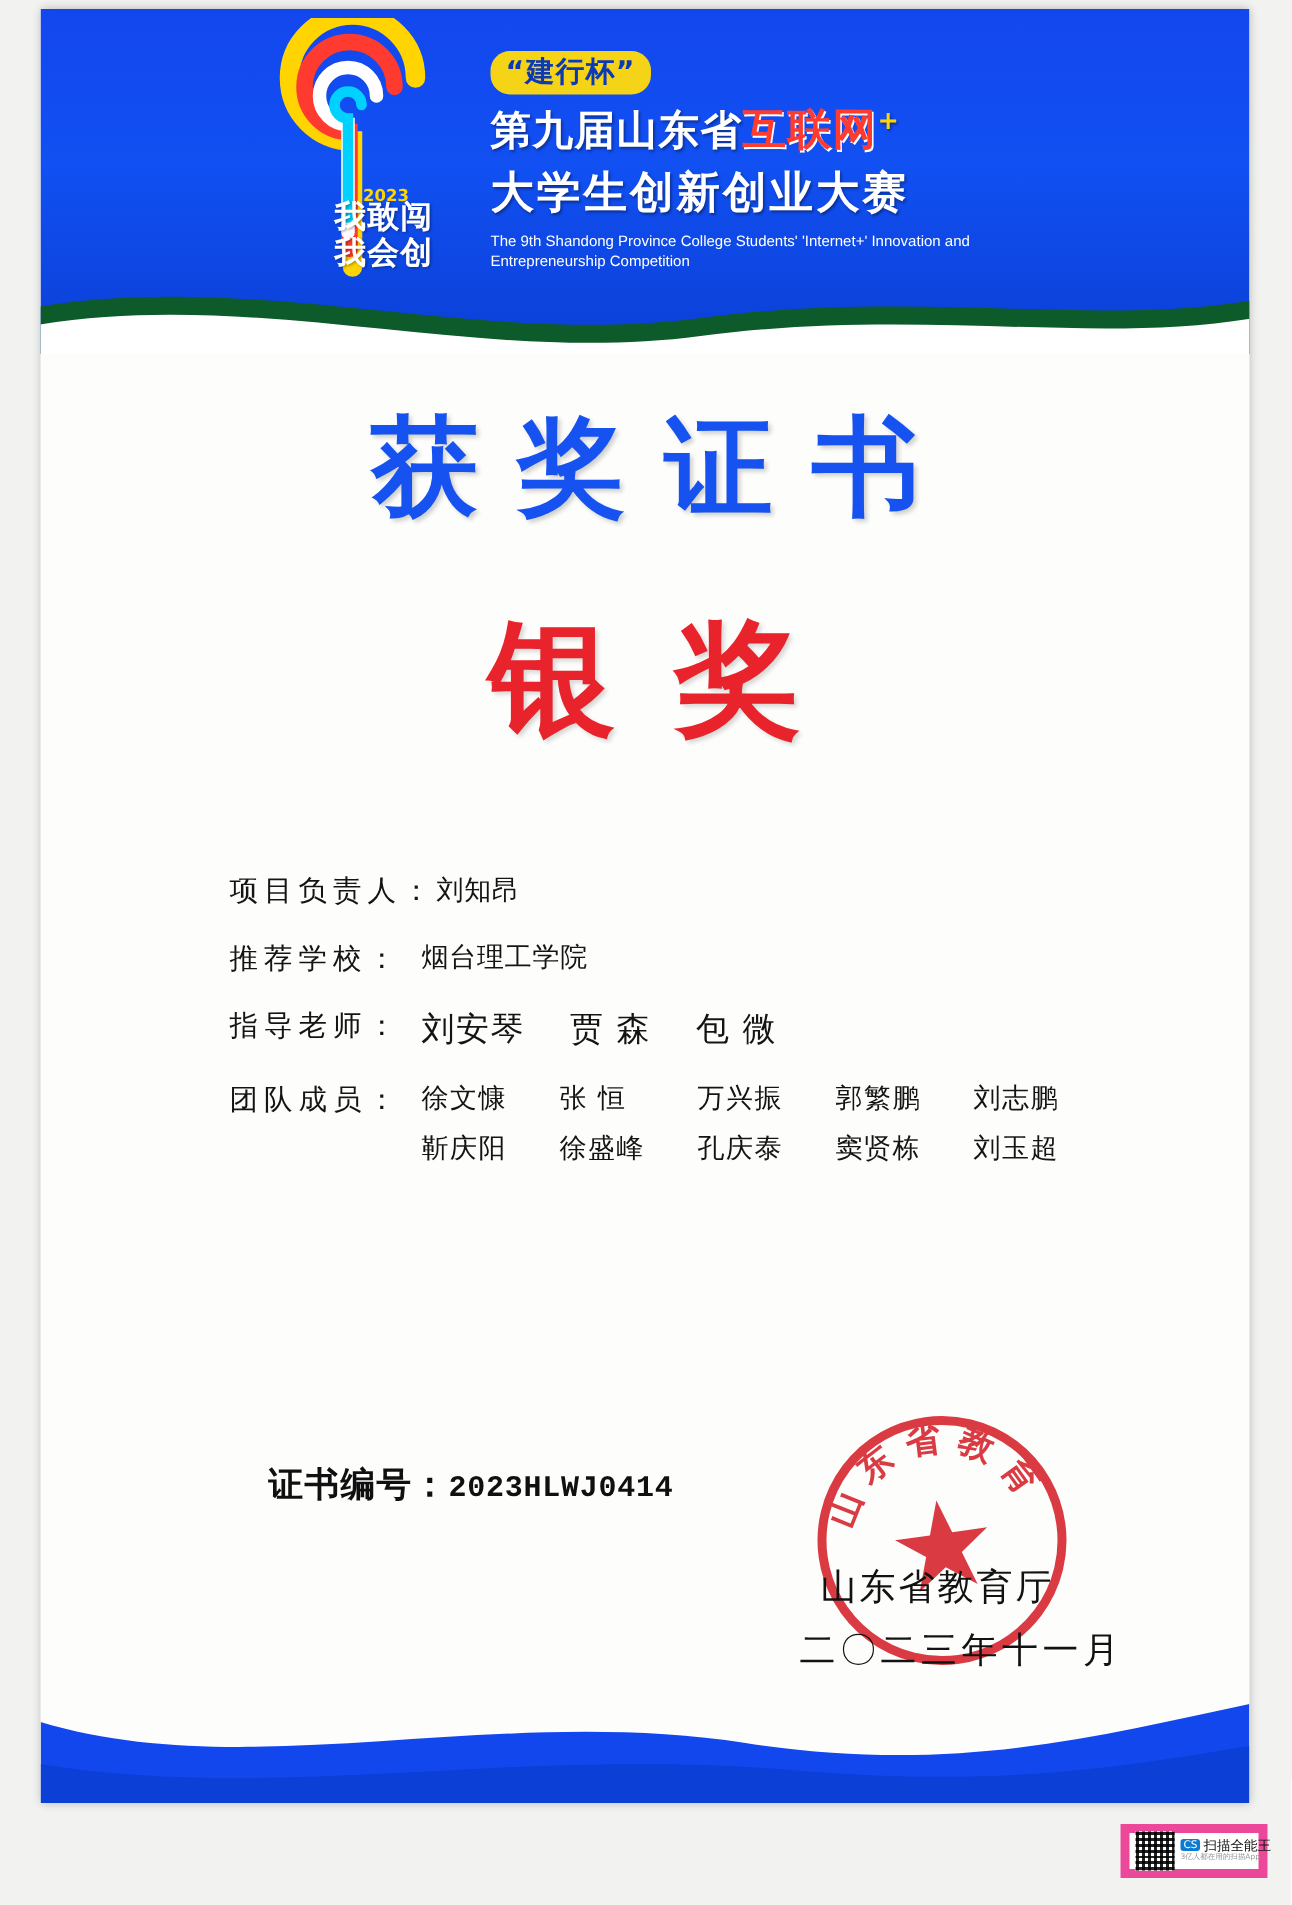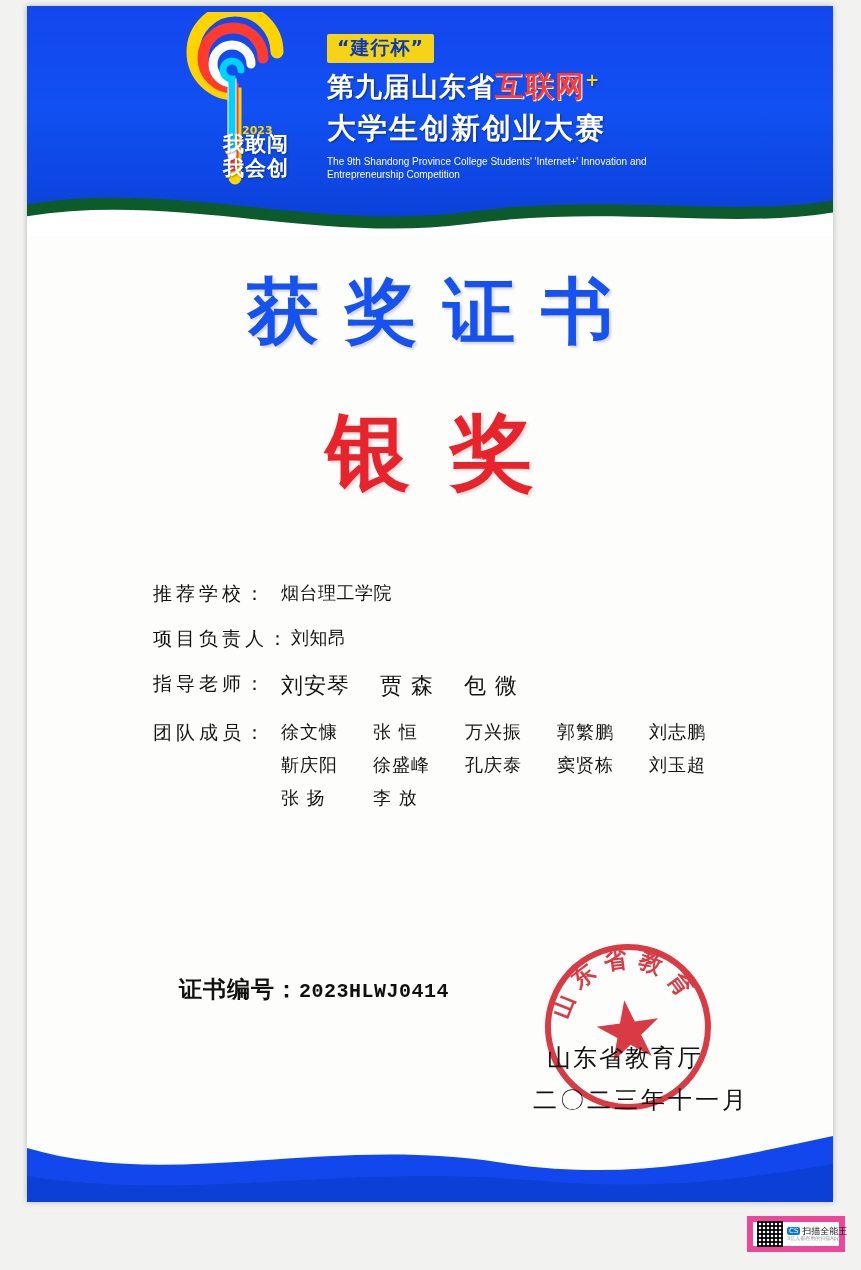--- a/index.html
+++ b/index.html
@@ -85,21 +85,21 @@
     width: 400px;
   }
   .t-quote {
     display: inline-block;
     background: #f5d316;
     color: #0b39b8;
     font-family: "DejaVu Sans", sans-serif;
     font-weight: bold;
     font-size: 19px;
     padding: 1px 10px 2px 10px;
-    border-radius: 2px;
+    border-radius: 13px;
     letter-spacing: 1px;
   }
   .t-line1 {
     margin-top: 4px;
     color: #ffffff;
     font-family: "DejaVu Sans", sans-serif;
     font-weight: bold;
     font-size: 27px;
     letter-spacing: 1px;
     text-shadow: 1px 1px 2px rgba(0,0,0,0.4);
@@ -359,27 +359,27 @@
       </svg>
     </div>
 
     <div class="cert-title">获奖证书</div>
     <div class="cert-award">银奖</div>
 
     <div class="fields">
 
 
       <div class="field-row">
+        <div class="field-label">项目负责人：</div>
+        <div class="field-value">刘知昂</div>
+      </div>
+
+      <div class="field-row">
         <div class="field-label">推荐学校：</div>
         <div class="field-value">烟台理工学院</div>
-      </div>
-
-      <div class="field-row">
-        <div class="field-label">项目负责人：</div>
-        <div class="field-value">刘知昂</div>
       </div>
 
       <div class="field-row">
         <div class="field-label">指导老师：</div>
         <div class="field-value names">
           <span class="n">刘安琴</span>
           <span class="n">贾 森</span>
           <span class="n">包 微</span>
         </div>
       </div>
@@ -394,24 +394,20 @@
             <span class="n">郭繁鹏</span>
             <span class="n">刘志鹏</span>
           </div>
           <div class="team-line">
             <span class="n">靳庆阳</span>
             <span class="n">徐盛峰</span>
             <span class="n">孔庆泰</span>
             <span class="n">窦贤栋</span>
             <span class="n">刘玉超</span>
           </div>
-          <div class="team-line">
-            <span class="n">张 扬</span>
-            <span class="n">李 放</span>
-          </div>
         </div>
       </div>
     </div>
 
     <div class="cert-no">
       <span>证书编号：</span><span class="num">2023HLWJ0414</span>
     </div>
 
     <svg class="seal" viewBox="0 0 186 186">
       <g transform="rotate(-8 93 93)" opacity="0.88">

